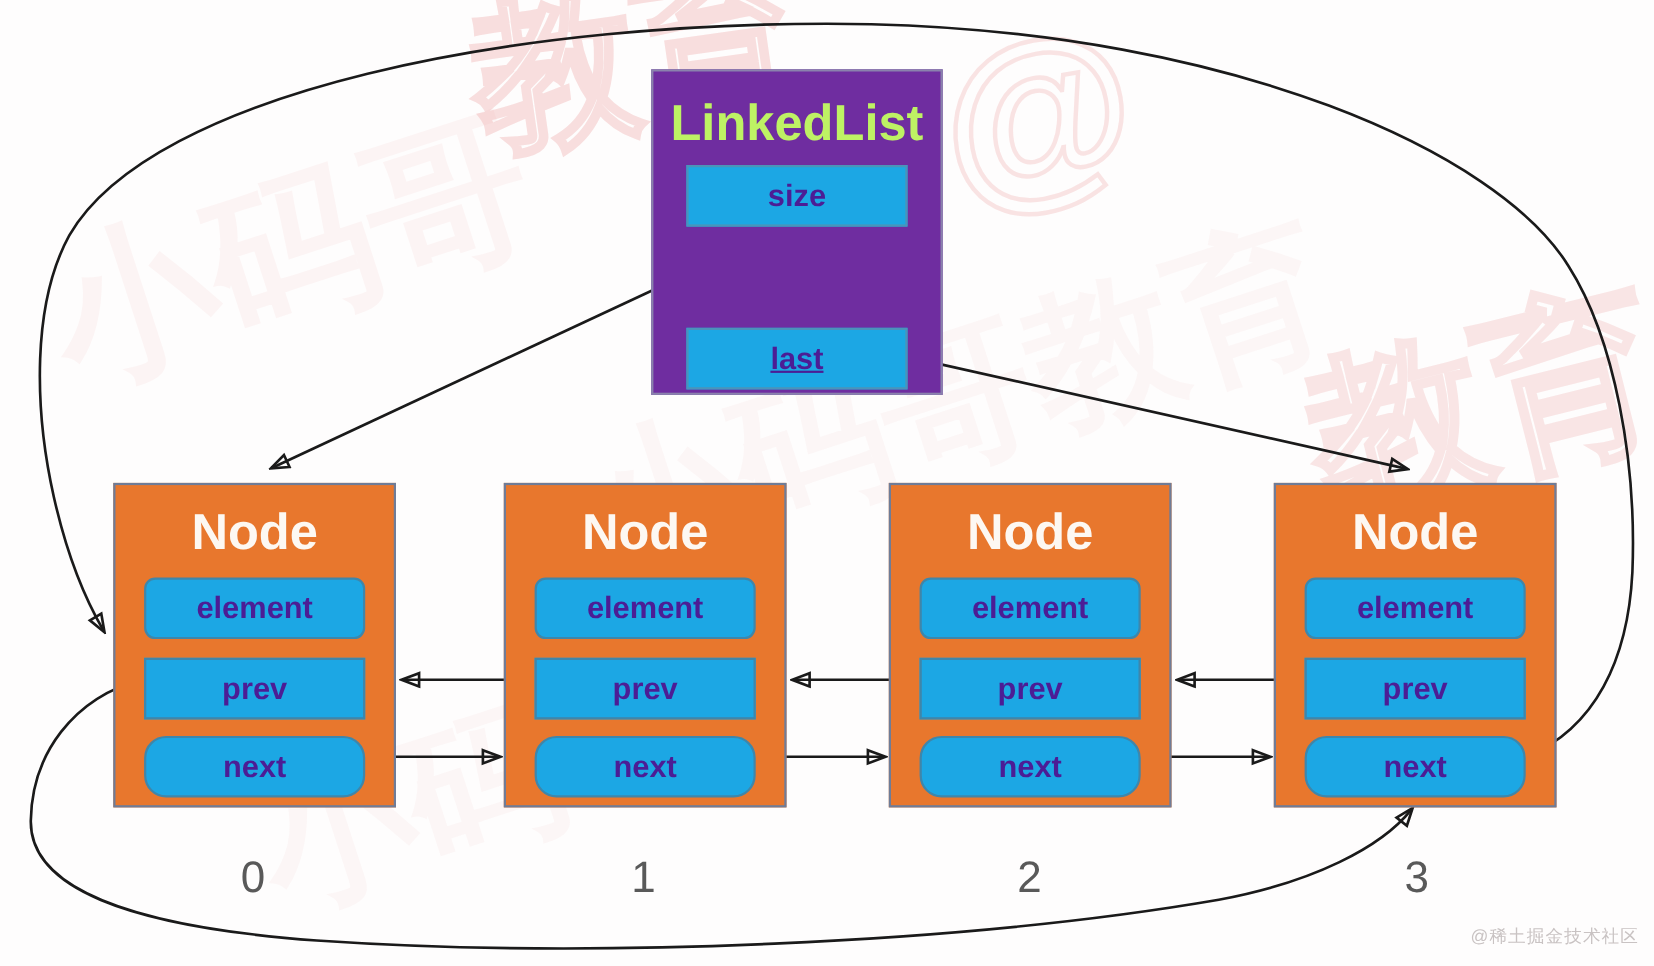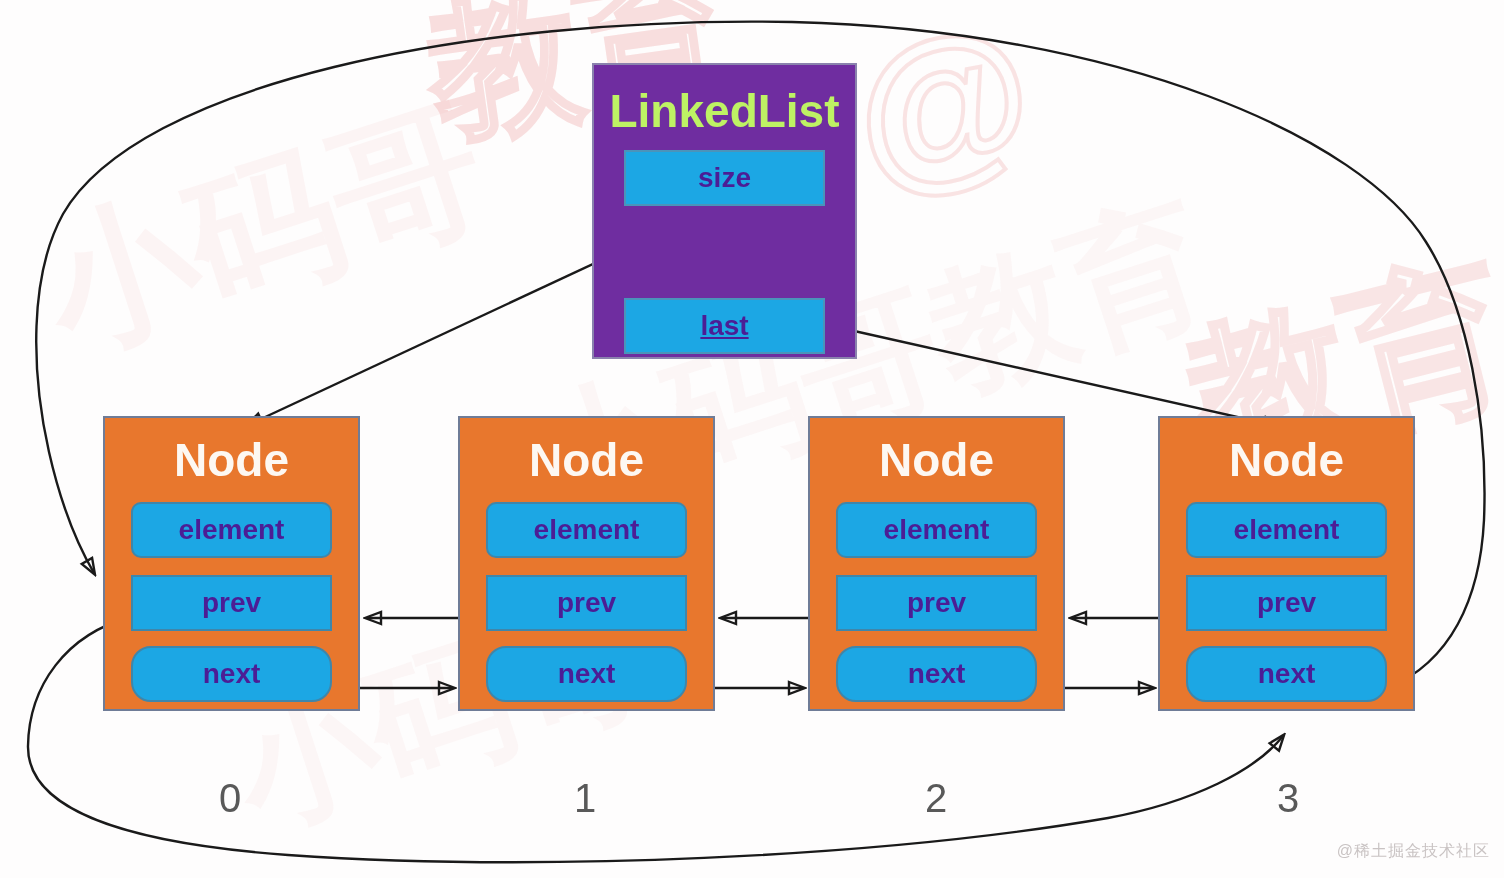--- a/index.html
+++ b/index.html
@@ -42,21 +42,21 @@
     color:#4c1d95; font-size:28px; font-weight:bold;
     display:flex; align-items:center; justify-content:center;
   }
   .llbox .field { left:30px; }
   .ll-f0 { top:85px; }
   .ll-f1 { top:159px; }
   .ll-f2 { top:233px;text-decoration:underline; }
 
   
   .node {
-    position:absolute; top:416px; width:257px; height:295px;
+    position:absolute; top:439px; width:257px; height:295px;
     background:#E8772D; border:2px solid #6f7c97; box-sizing:border-box;
   }
   .node .title {
     position:absolute; left:0; top:14px; width:100%; text-align:center;
     color:#fdf8f2; font-size:46px; font-weight:bold; line-height:56px;
   }
   .node .field { left:26px; border-color:#3f86aa; }
   .nd-f0 { top:84px;border-radius:10px; }
   .nd-f1 { top:157px; }
   .nd-f2 { top:228px;border-radius:20px; }

